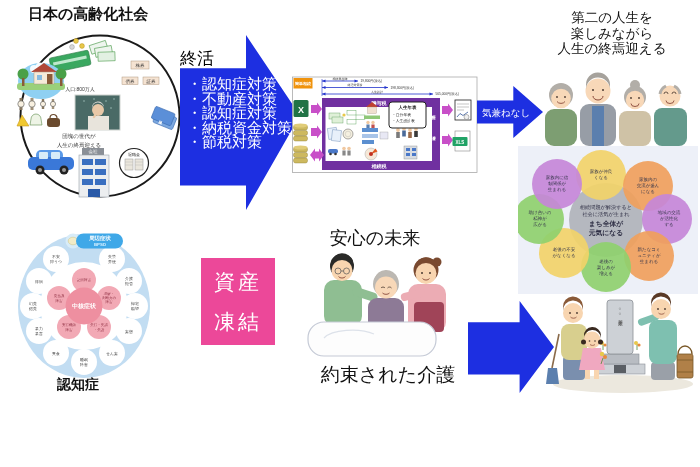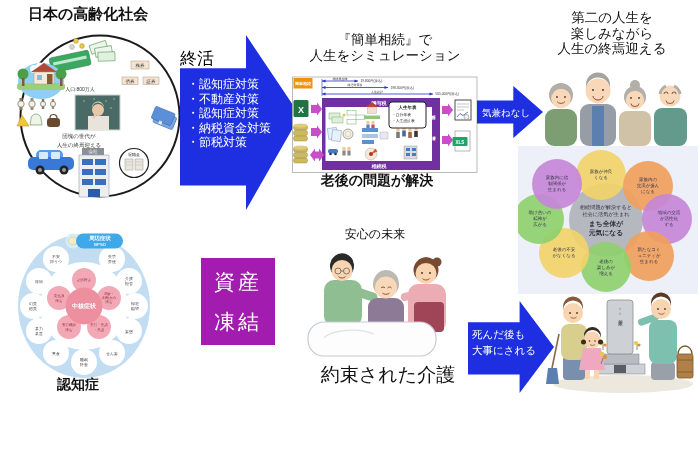--- a/index.html
+++ b/index.html
@@ -11,24 +11,24 @@
   
   .blockarrow{position:absolute;background:#1d2fe1;}
   .arr-shukatsu{left:180px;top:35px;width:120px;height:175px;
     clip-path:polygon(0 19%,55% 19%,55% 0,100% 46%,55% 100%,55% 86%,0 86%);}
   .arr-kigane{left:477px;top:86px;width:66px;height:52px;
     clip-path:polygon(0 28%,55% 28%,55% 0,100% 50%,55% 100%,55% 72%,0 72%);}
   .arr-shinda{left:468px;top:301px;width:86px;height:92px;
     clip-path:polygon(0 23%,60% 23%,60% 0,100% 50%,60% 100%,60% 80%,0 80%);}
   .shukatsu-wrap{position:absolute;left:180px;top:35px;width:122px;height:178px;}
   .shukatsu-head{position:absolute;left:0;top:12px;font-size:17px;color:#000;}
-  .shukatsu-list{position:absolute;left:7px;top:42px;color:#fff;font-size:12px;line-height:14.5px;white-space:nowrap;}
+  .shukatsu-list{position:absolute;left:7px;top:42px;color:#fff;font-size:15px;line-height:14.5px;white-space:nowrap;}
   .arrlabel{position:absolute;color:#fff;white-space:nowrap;}
   
-  .freeze{position:absolute;left:201px;top:258px;width:74px;height:87px;background:#a21caf;
+  .freeze{position:absolute;left:201px;top:258px;width:74px;height:87px;background:#ec4899;
     display:flex;flex-direction:column;align-items:center;justify-content:center;gap:19px;}
   .freeze span{color:#fff;font-size:21px;letter-spacing:3px;line-height:1;}
   
   svg text{font-family:"Liberation Sans",sans-serif;}
   svg .serif{font-family:"DejaVu Serif",serif;}
   .vtext{writing-mode:vertical-rl;text-orientation:upright;}
 </style>
 </head>
 <body>
 
@@ -161,24 +161,20 @@
     <div class="shukatsu-head">終活</div>
     <div class="shukatsu-list">
       <div>・認知症対策</div>
       <div>・不動産対策</div>
       <div>・認知症対策</div>
       <div>・納税資金対策</div>
       <div>・節税対策</div>
     </div>
   </div>
 
-  <div class="abs ctr" style="left:285px;top:32px;width:200px;font-size:13.5px;line-height:15.5px;">
-    <div>『簡単相続』で</div>
-    <div>人生をシミュレーション</div>
-  </div>
 
   <svg class="abs" style="left:292px;top:76px;" width="186" height="98" viewBox="0 0 186 98">
     <rect x="0.5" y="1" width="184.5" height="95.5" fill="#fff" stroke="#aaa" stroke-width="0.8"></rect>
     <g>
       <rect x="1.5" y="2" width="19" height="10.5" fill="#f0930c"></rect>
       <text x="11" y="8.8" font-size="4" text-anchor="middle" fill="#fff" font-weight="bold">簡単相続</text>
     </g>
     <g stroke="#2233cc">
       <line x1="30" y1="3" x2="30" y2="20" stroke-width="0.6"></line>
       <line x1="30" y1="5" x2="66" y2="5" stroke-width="0.8"></line>
@@ -290,21 +286,20 @@
       <polyline points="165,41 168,37.5 171,39.5 176,36" fill="none" stroke="#385a9a" stroke-width="0.8"></polyline>
       <circle cx="174.5" cy="41" r="2.5" fill="#f0f0f0" stroke="#555" stroke-width="0.4"></circle>
     </g>
     <g>
       <rect x="163" y="55" width="15" height="20" fill="#fff" stroke="#888" stroke-width="0.6"></rect>
       <rect x="160.5" y="61" width="15" height="9" rx="1" fill="#21a366"></rect>
       <text x="168" y="67.6" font-size="4.5" text-anchor="middle" fill="#fff" font-weight="bold">XLS</text>
     </g>
   </svg>
 
-  <div class="abs ctr" style="left:292px;top:172px;width:170px;font-size:14px;font-weight:600;">老後の問題が解決</div>
 
   <div class="blockarrow arr-kigane"></div>
   <div class="arrlabel" style="left:482px;top:107px;font-size:9.5px;">気兼ねなし</div>
 
   <div class="abs ctr" style="left:528px;top:10px;width:168px;font-size:13.5px;line-height:15.5px;">
     <div>第二の人生を</div>
     <div>楽しみながら</div>
     <div>人生の終焉迎える</div>
   </div>
 
@@ -504,21 +499,21 @@
       <text x="88" y="14.2" font-size="4.4" text-anchor="middle" fill="#d8f0ff" font-weight="bold">BPSD</text>
     </g>
   </svg>
   <div class="abs ttl" style="left:57px;top:376px;font-size:14px;">認知症</div>
 
   <div class="freeze">
     <span>資産</span>
     <span>凍結</span>
   </div>
 
-  <div class="abs ctr" style="left:300px;top:226px;width:150px;font-size:12px;">安心の未来</div>
+  <div class="abs ctr" style="left:300px;top:226px;width:150px;font-size:18px;">安心の未来</div>
 
   <svg class="abs" style="left:304px;top:242px;" width="154" height="118" viewBox="0 0 154 118">
     <g>
       <rect x="20" y="38" width="38" height="46" rx="10" fill="#8fbe92"></rect>
       <rect x="50" y="44" width="26" height="9" rx="4.5" fill="#8fbe92" transform="rotate(18 50 44)"></rect>
       <circle cx="38" cy="24" r="12" fill="#2a2a28"></circle>
       <circle cx="38" cy="28.5" r="10.5" fill="#f8d5b0"></circle>
       <path d="M27,24 a11.5,11.5 0 0 1 22,-1 l0,-4 a11.5,11.5 0 0 0 -22,1 z" fill="#2a2a28"></path>
       <circle cx="34" cy="29" r="3" fill="none" stroke="#555" stroke-width="0.7"></circle>
       <circle cx="42.5" cy="29" r="3" fill="none" stroke="#555" stroke-width="0.7"></circle>
@@ -546,24 +541,20 @@
       <path d="M83.5,46 a2.2,1.6 0 0 1 4,0" fill="none" stroke="#4a3a30" stroke-width="0.8"></path>
       <path d="M78.5,51 a4,2.6 0 0 0 7,0" fill="none" stroke="#8a4a3a" stroke-width="0.9"></path>
     </g>
     <rect x="4" y="80" width="128" height="34" rx="16" fill="#fdfdfd" stroke="#c5cad6" stroke-width="1.2"></rect>
     <path d="M20,96 a30,12 0 0 1 50,-4" fill="none" stroke="#dde2ea" stroke-width="1.2"></path>
   </svg>
 
   <div class="abs ctr" style="left:308px;top:362px;width:160px;font-size:19px;">約束された介護</div>
 
   <div class="blockarrow arr-shinda"></div>
-  <div class="arrlabel" style="left:472px;top:327px;font-size:10.5px;line-height:15.5px;">
-    <div>死んだ後も</div>
-    <div>大事にされる</div>
-  </div>
 
   <svg class="abs" style="left:545px;top:292px;" width="150" height="104" viewBox="0 0 150 104">
     <ellipse cx="78" cy="92" rx="70" ry="9" fill="#ece8de"></ellipse>
     <g>
       <rect x="50" y="72" width="50" height="10" fill="#cdd1d6" stroke="#8a8f96" stroke-width="0.6"></rect>
       <rect x="56" y="62" width="38" height="10" fill="#b8bcc2" stroke="#8a8f96" stroke-width="0.6"></rect>
       <rect x="62" y="8" width="26" height="54" rx="3" fill="#cdd1d6" stroke="#8a8f96" stroke-width="0.8"></rect>
       <rect x="69" y="73" width="12" height="8" fill="#5a5e64"></rect>
       <text x="75" y="14" font-size="4.8" class="vtext" text-anchor="start" fill="#555">○○家之墓</text>
       <line x1="58" y1="58" x2="58" y2="52" stroke="#4a8a3a" stroke-width="0.8"></line>

